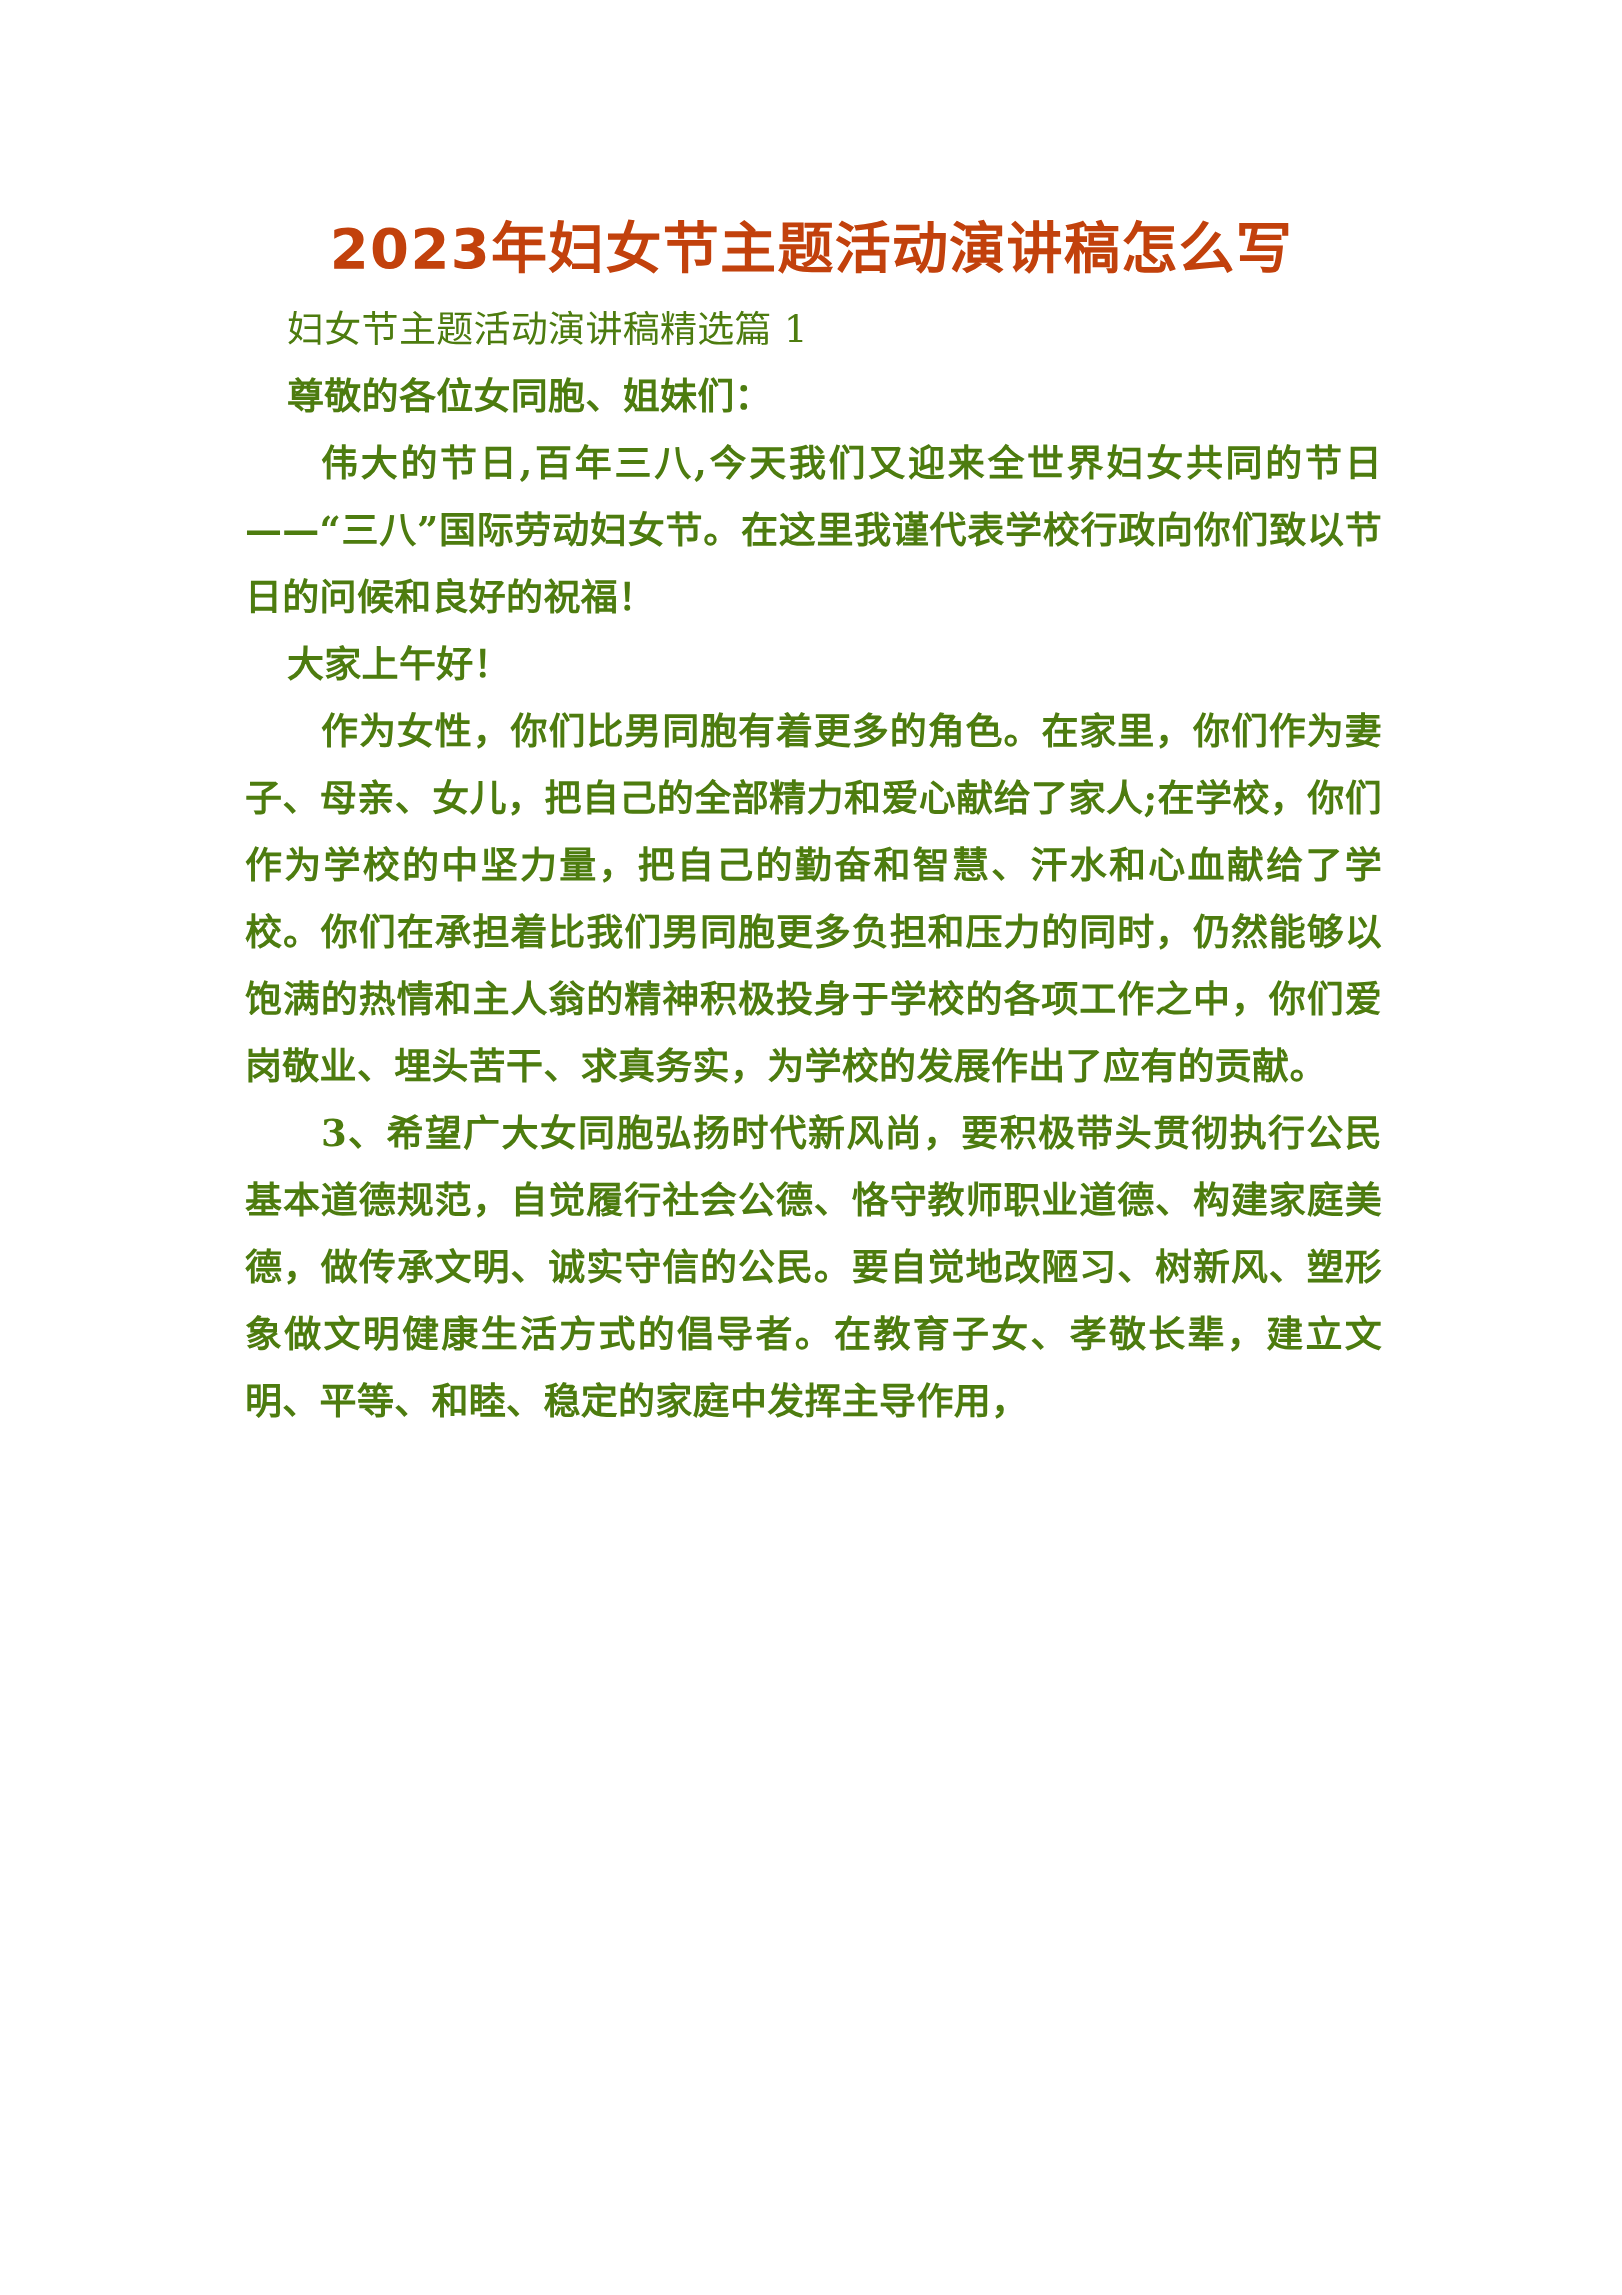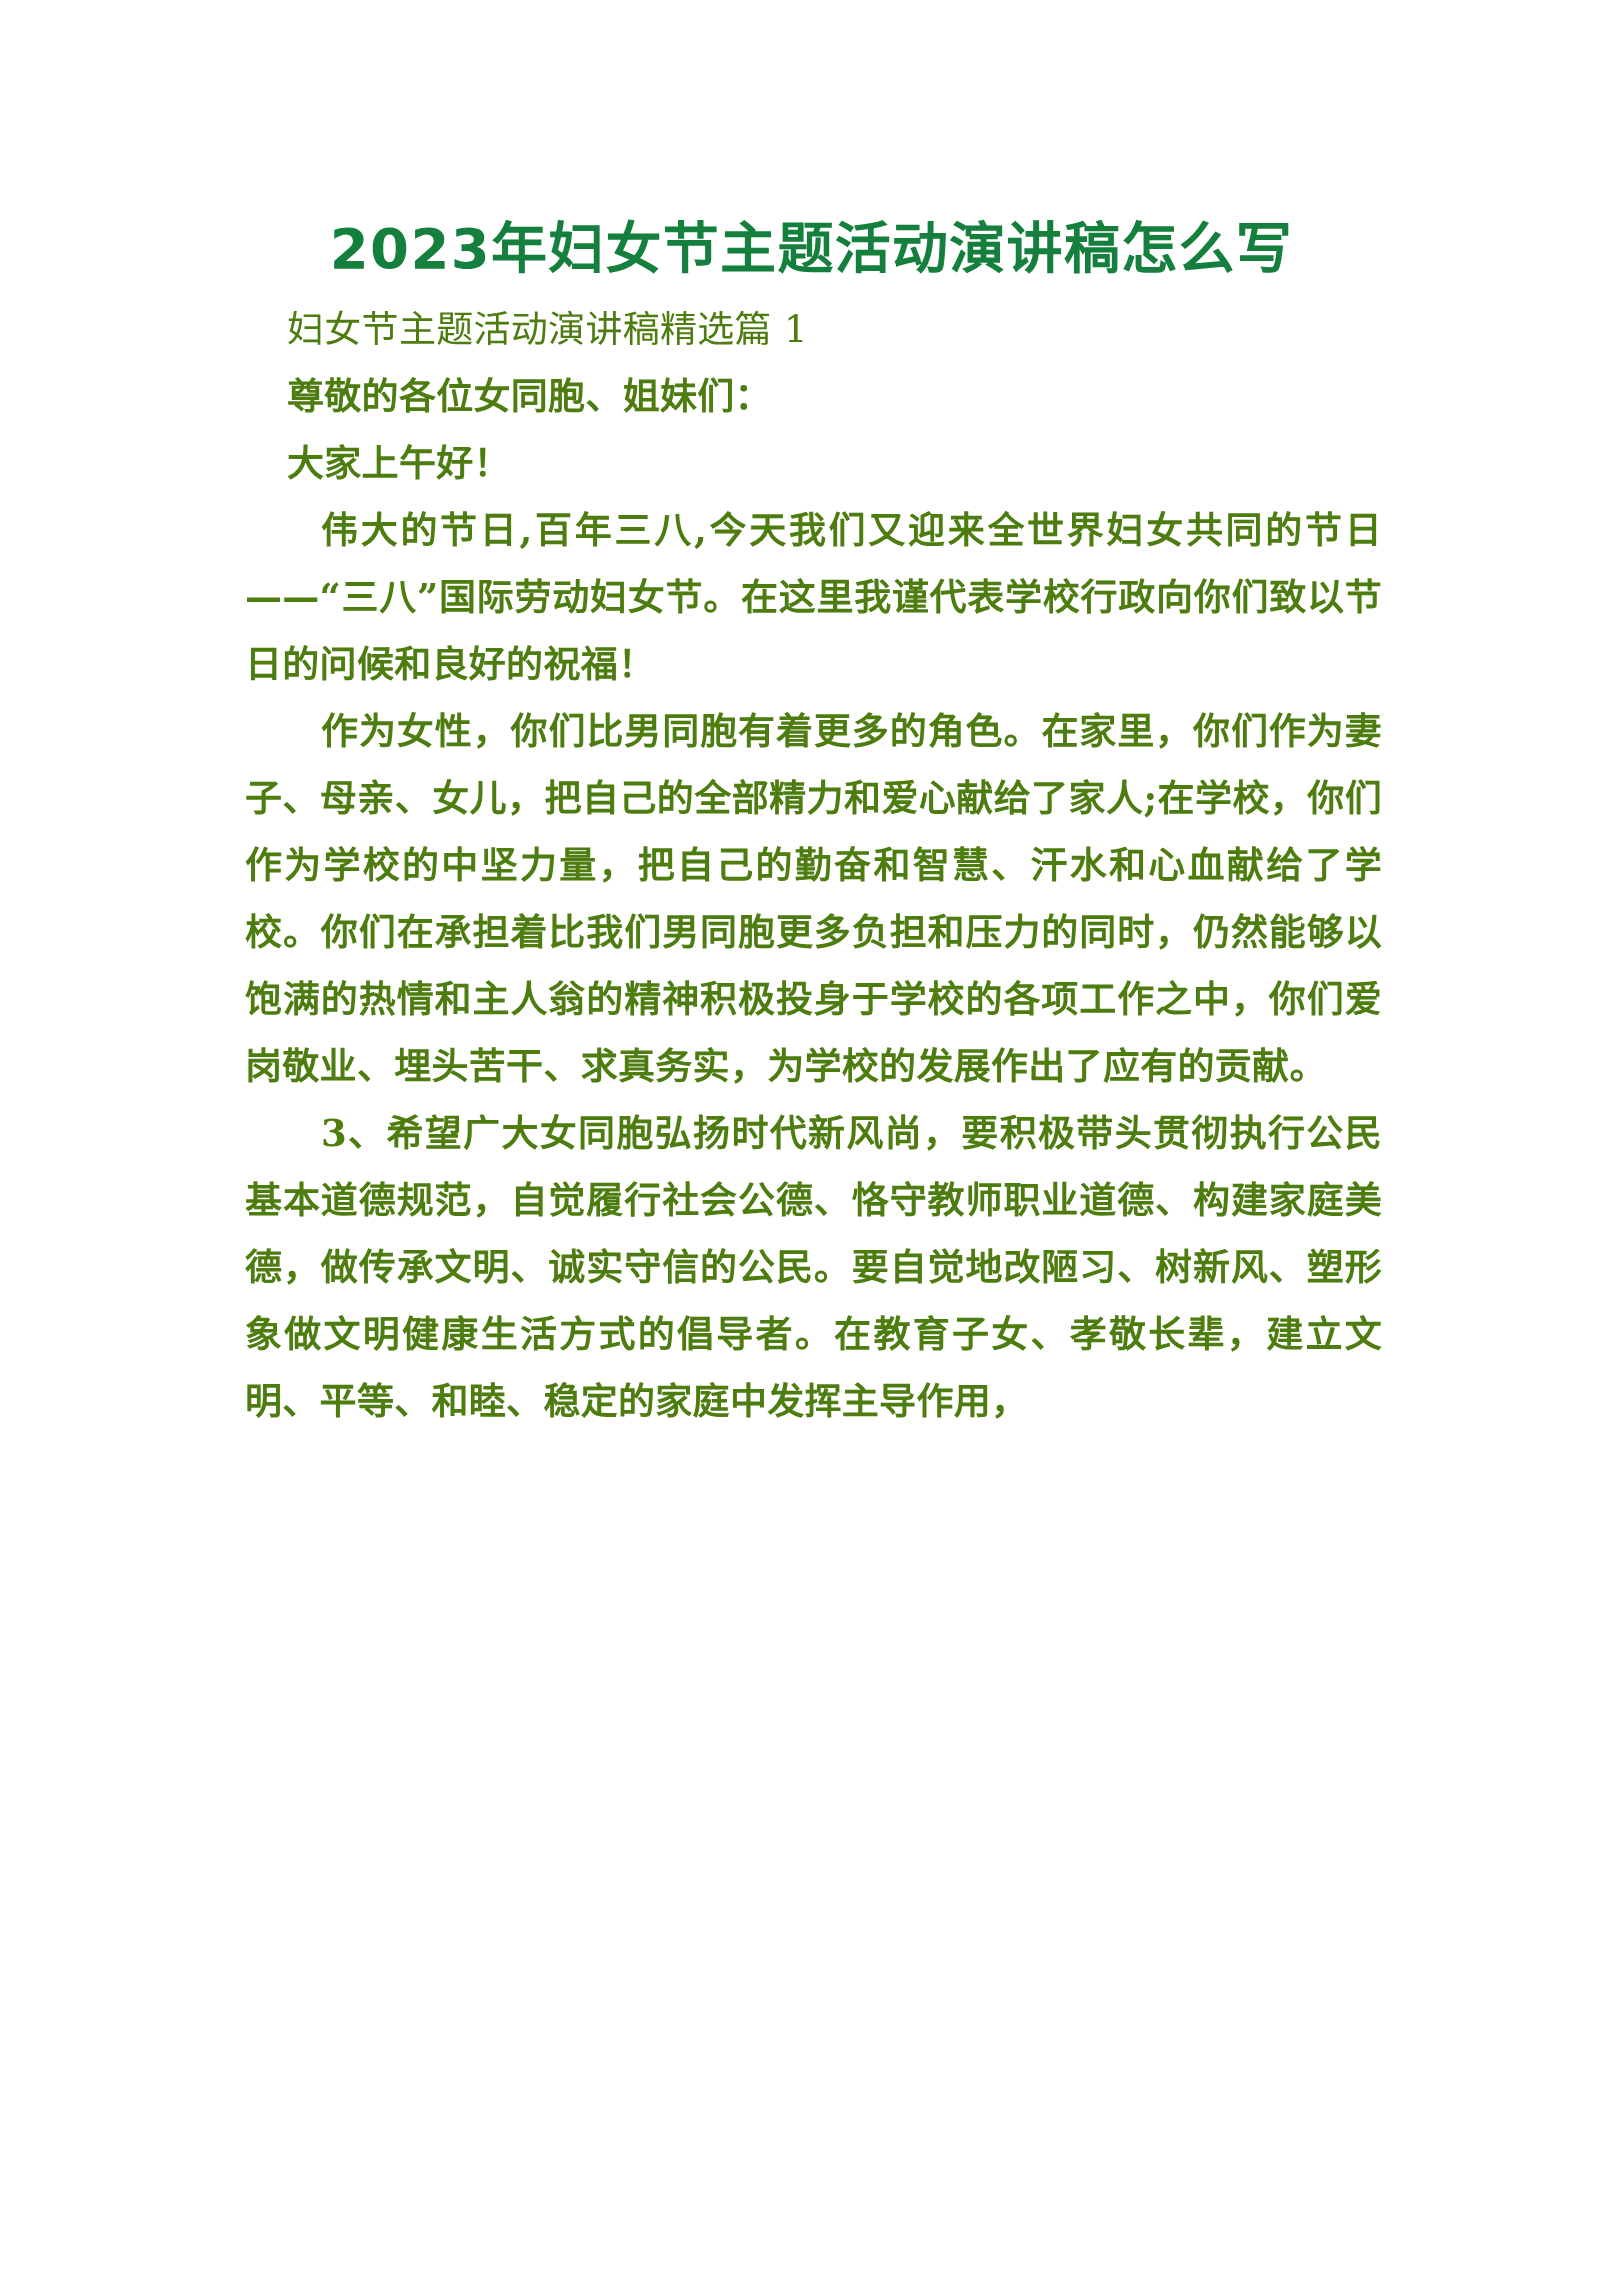--- a/index.html
+++ b/index.html
@@ -30,21 +30,21 @@
     position: absolute;
     left: 0;
     top: 175px;
     width: 1623px;
     text-align: center;
     font-family: "DejaVu Sans", "Liberation Sans", sans-serif;
     font-size: 56px;
     font-weight: 700;
     line-height: 72px;
     letter-spacing: 1.3px;
-    color: #15803d;
+    color: #c2410c;
     white-space: nowrap;
   }
 
   
   .body-block {
     position: absolute;
     left: 245px;
     top: 296px;
     width: 1137px;
   }
@@ -88,23 +88,23 @@
 <div class="page">
 
   <h1 class="doc-title">2023年妇女节主题活动演讲稿怎么写</h1>
 
   <div class="body-block">
 
     <p class="para flush">妇女节主题活动演讲稿精选篇 1</p>
 
     <p class="para flush">尊敬的各位女同胞、姐妹们：</p>
 
+    <p class="para indent gap-sm">伟大的节日,百年三八,今天我们又迎来全世界妇女共同的节日——“三八”国际劳动妇女节。在这里我谨代表学校行政向你们致以节日的问候和良好的祝福！</p>
+
     <p class="para flush gap-sm">大家上午好！</p>
-
-    <p class="para indent gap-sm">伟大的节日,百年三八,今天我们又迎来全世界妇女共同的节日——“三八”国际劳动妇女节。在这里我谨代表学校行政向你们致以节日的问候和良好的祝福！</p>
 
     <p class="para indent gap-md">作为女性，你们比男同胞有着更多的角色。在家里，你们作为妻子、母亲、女儿，把自己的全部精力和爱心献给了家人;在学校，你们作为学校的中坚力量，把自己的勤奋和智慧、汗水和心血献给了学校。你们在承担着比我们男同胞更多负担和压力的同时，仍然能够以饱满的热情和主人翁的精神积极投身于学校的各项工作之中，你们爱岗敬业、埋头苦干、求真务实，为学校的发展作出了应有的贡献。</p>
 
 
 
 
     <p class="para indent gap-md">3、希望广大女同胞弘扬时代新风尚，要积极带头贯彻执行公民基本道德规范，自觉履行社会公德、恪守教师职业道德、构建家庭美德，做传承文明、诚实守信的公民。要自觉地改陋习、树新风、塑形象做文明健康生活方式的倡导者。在教育子女、孝敬长辈，建立文明、平等、和睦、稳定的家庭中发挥主导作用，</p>
 
   </div>
 

